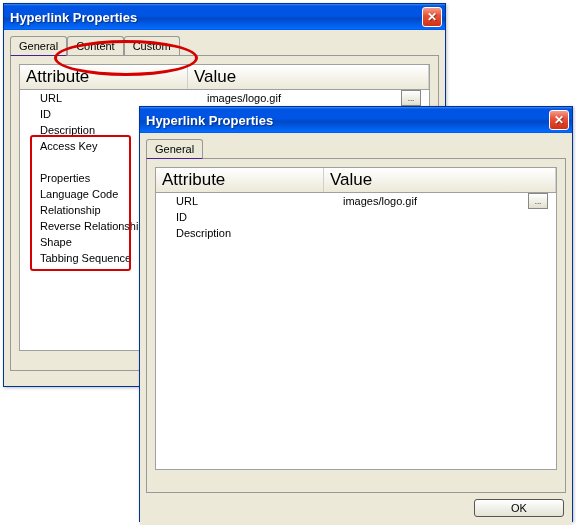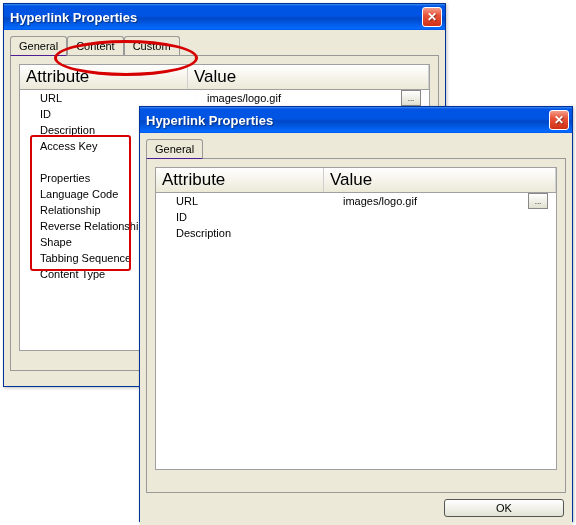--- a/index.html
+++ b/index.html
@@ -123,21 +123,21 @@
     margin-right: 2px;
   }
   .button-row {
     display:flex;
     justify-content:flex-end;
     gap:6px;
     padding:6px 2px 2px 0;
   }
   .btn {
     min-width: 72px;
-    padding: 2px 23px;
+    padding: 2px 8px;
     border: 1px solid #555;
     background: linear-gradient(to bottom,#fff,#e3e3d5);
     border-radius: 3px;
     font-size: 11px;
     text-align: center;
     cursor: pointer;
   }
   
   .red-ellipse {
     position: absolute;
@@ -265,21 +265,20 @@
                 <span></span>
               </div>
             </div>
             <div class="grid-row">
               <div class="cell attr">Tabbing Sequence</div>
               <div class="cell val">
                 <span></span>
               </div>
             </div>
             <div class="grid-row">
-              <div class="cell attr">Content Type</div>
               <div class="cell val">
                 <span></span>
               </div>
             </div>
           </div>
       </div>
     </div>
   </div>
 </div>
 

